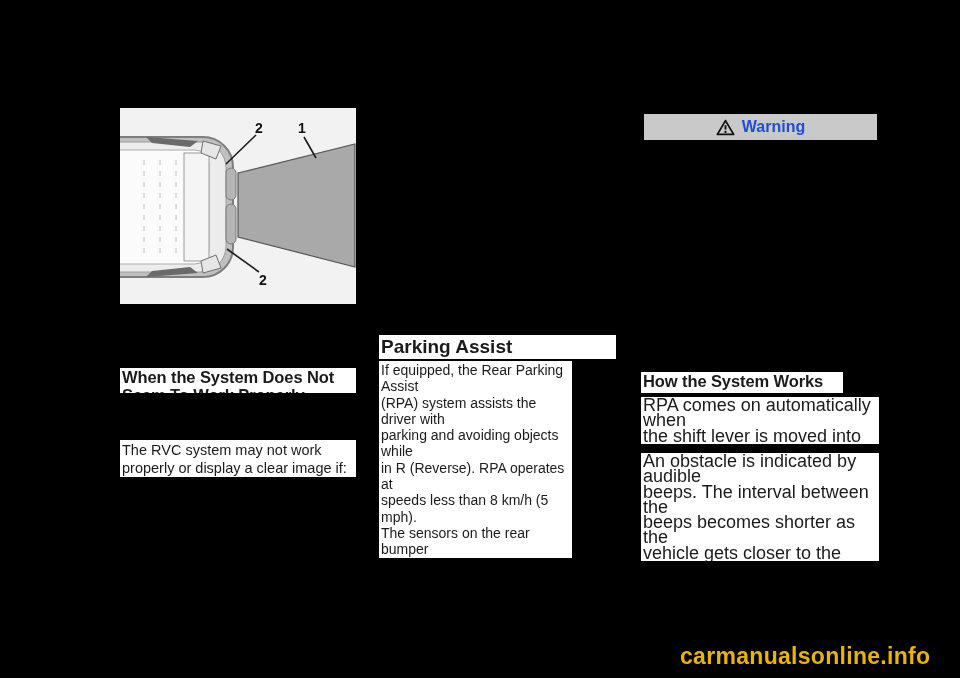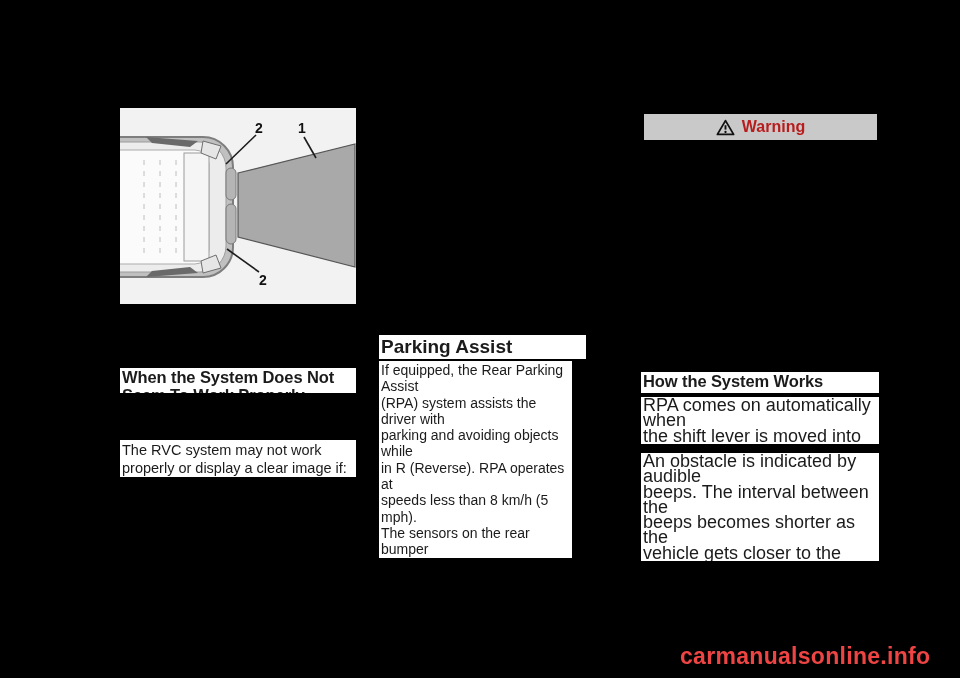--- a/index.html
+++ b/index.html
@@ -25,40 +25,40 @@
   }
   .h-sub  { font-weight: bold; font-size: 16.5px; line-height: 17.5px; letter-spacing: -0.1px; }
   .h-main { font-weight: bold; font-size: 19px;  line-height: 21px; }
   .body15 { font-size: 14.5px; line-height: 18px; margin-top: 33px; }
   .body14 { font-size: 14px;  line-height: 16.3px; }
   .body14t{ font-size: 18px;  line-height: 15.3px; }
 
   .left-heading  { left: 120px; top: 368px; width: 236px; height: 25px; }
   .left-para     { left: 120px; top: 407px; width: 236px; height: 37px; }
 
-  .mid-heading   { left: 379px; top: 335px; width: 207px; height: 24px; }
+  .mid-heading   { left: 379px; top: 335px; width: 237px; height: 24px; }
   .mid-para      { left: 379px; top: 361px; width: 193px; height: 197px; }
 
   .warning-box {
     left: 642px; top: 112px; width: 237px; height: 30px;
     background: #c9c9c9;
     border: 2px solid #000000;
     display: flex; align-items: center; justify-content: center;
     gap: 7px;
   }
-  .warning-label { font-weight: bold; font-size: 16px; color: #b91c1c; text-align: right; }
+  .warning-label { font-weight: bold; font-size: 16px; color: #1d4ed8; text-align: right; }
 
-  .right-heading { left: 641px; top: 372px; width: 238px; height: 21px; }
+  .right-heading { left: 641px; top: 372px; width: 202px; height: 21px; }
   .right-para1   { left: 641px; top: 397px; width: 238px; height: 47px; }
   .right-para2   { left: 641px; top: 453px; width: 238px; height: 108px; }
 
   .watermark {
     left: 680px; top: 643px;
     font-size: 23px; font-weight: bold;
-    color: #ef4444; letter-spacing: 0.3px;
+    color: #eab308; letter-spacing: 0.3px;
     white-space: nowrap;
   }
 </style>
 </head>
 <body>
 
 <div class="abs figure-box">
   <svg width="236" height="196" viewBox="0 0 236 196">
 
     <polygon points="118,65 235,36 235,159 118,129" fill="#a9a9a9" stroke="#565656" stroke-width="1.2"></polygon>

